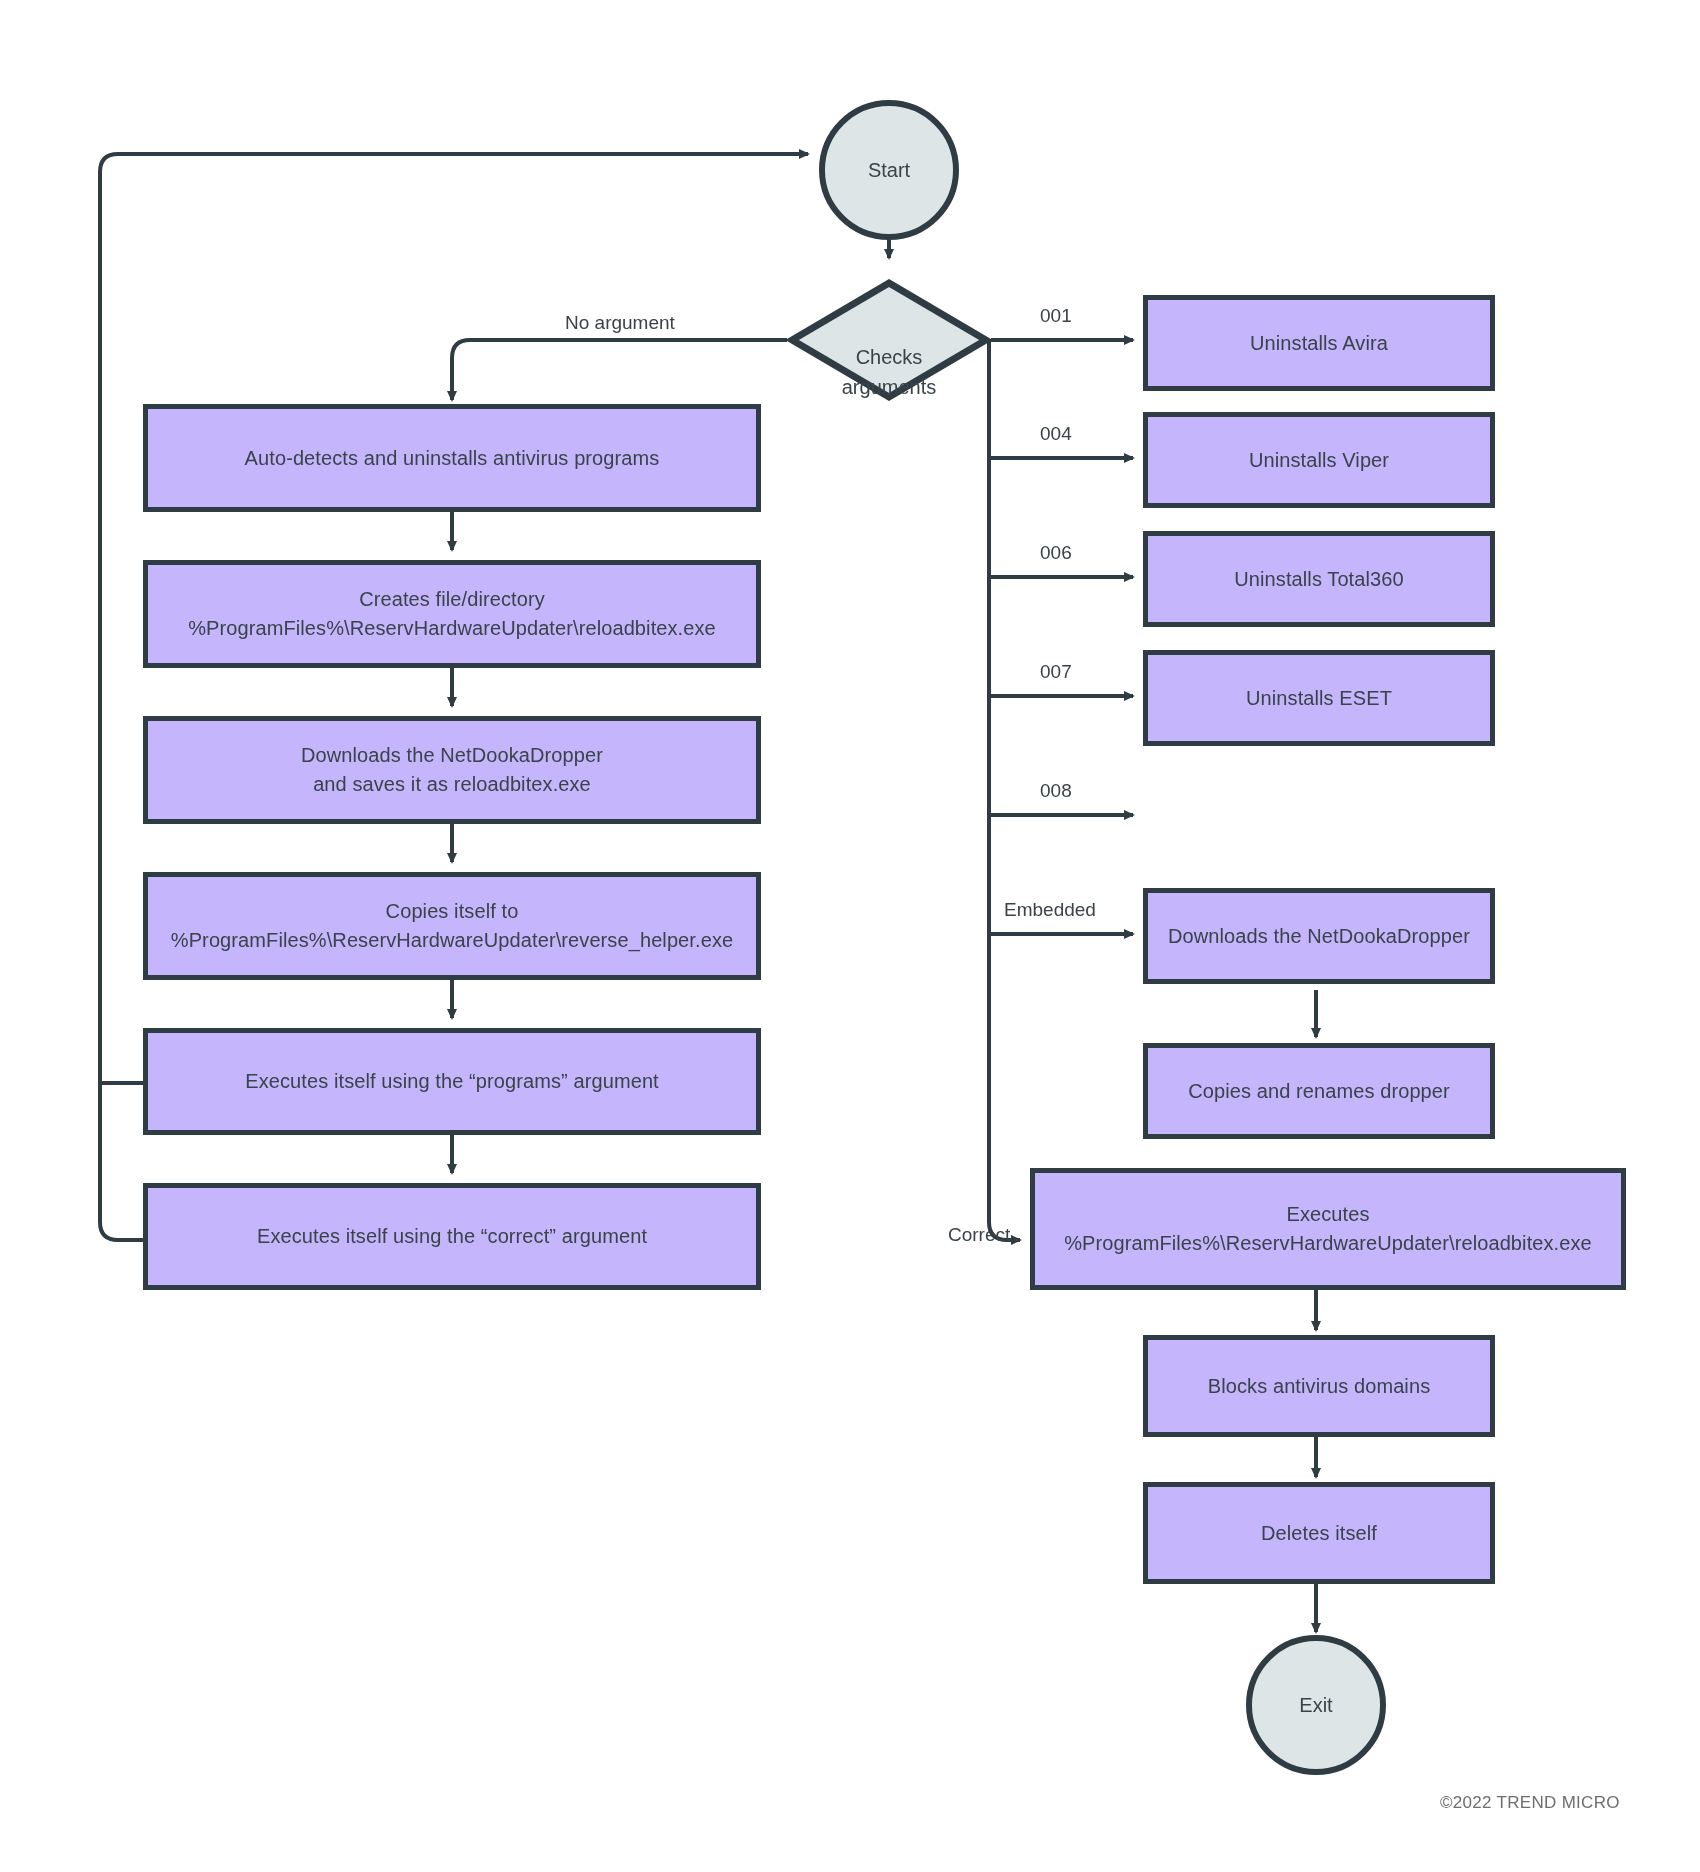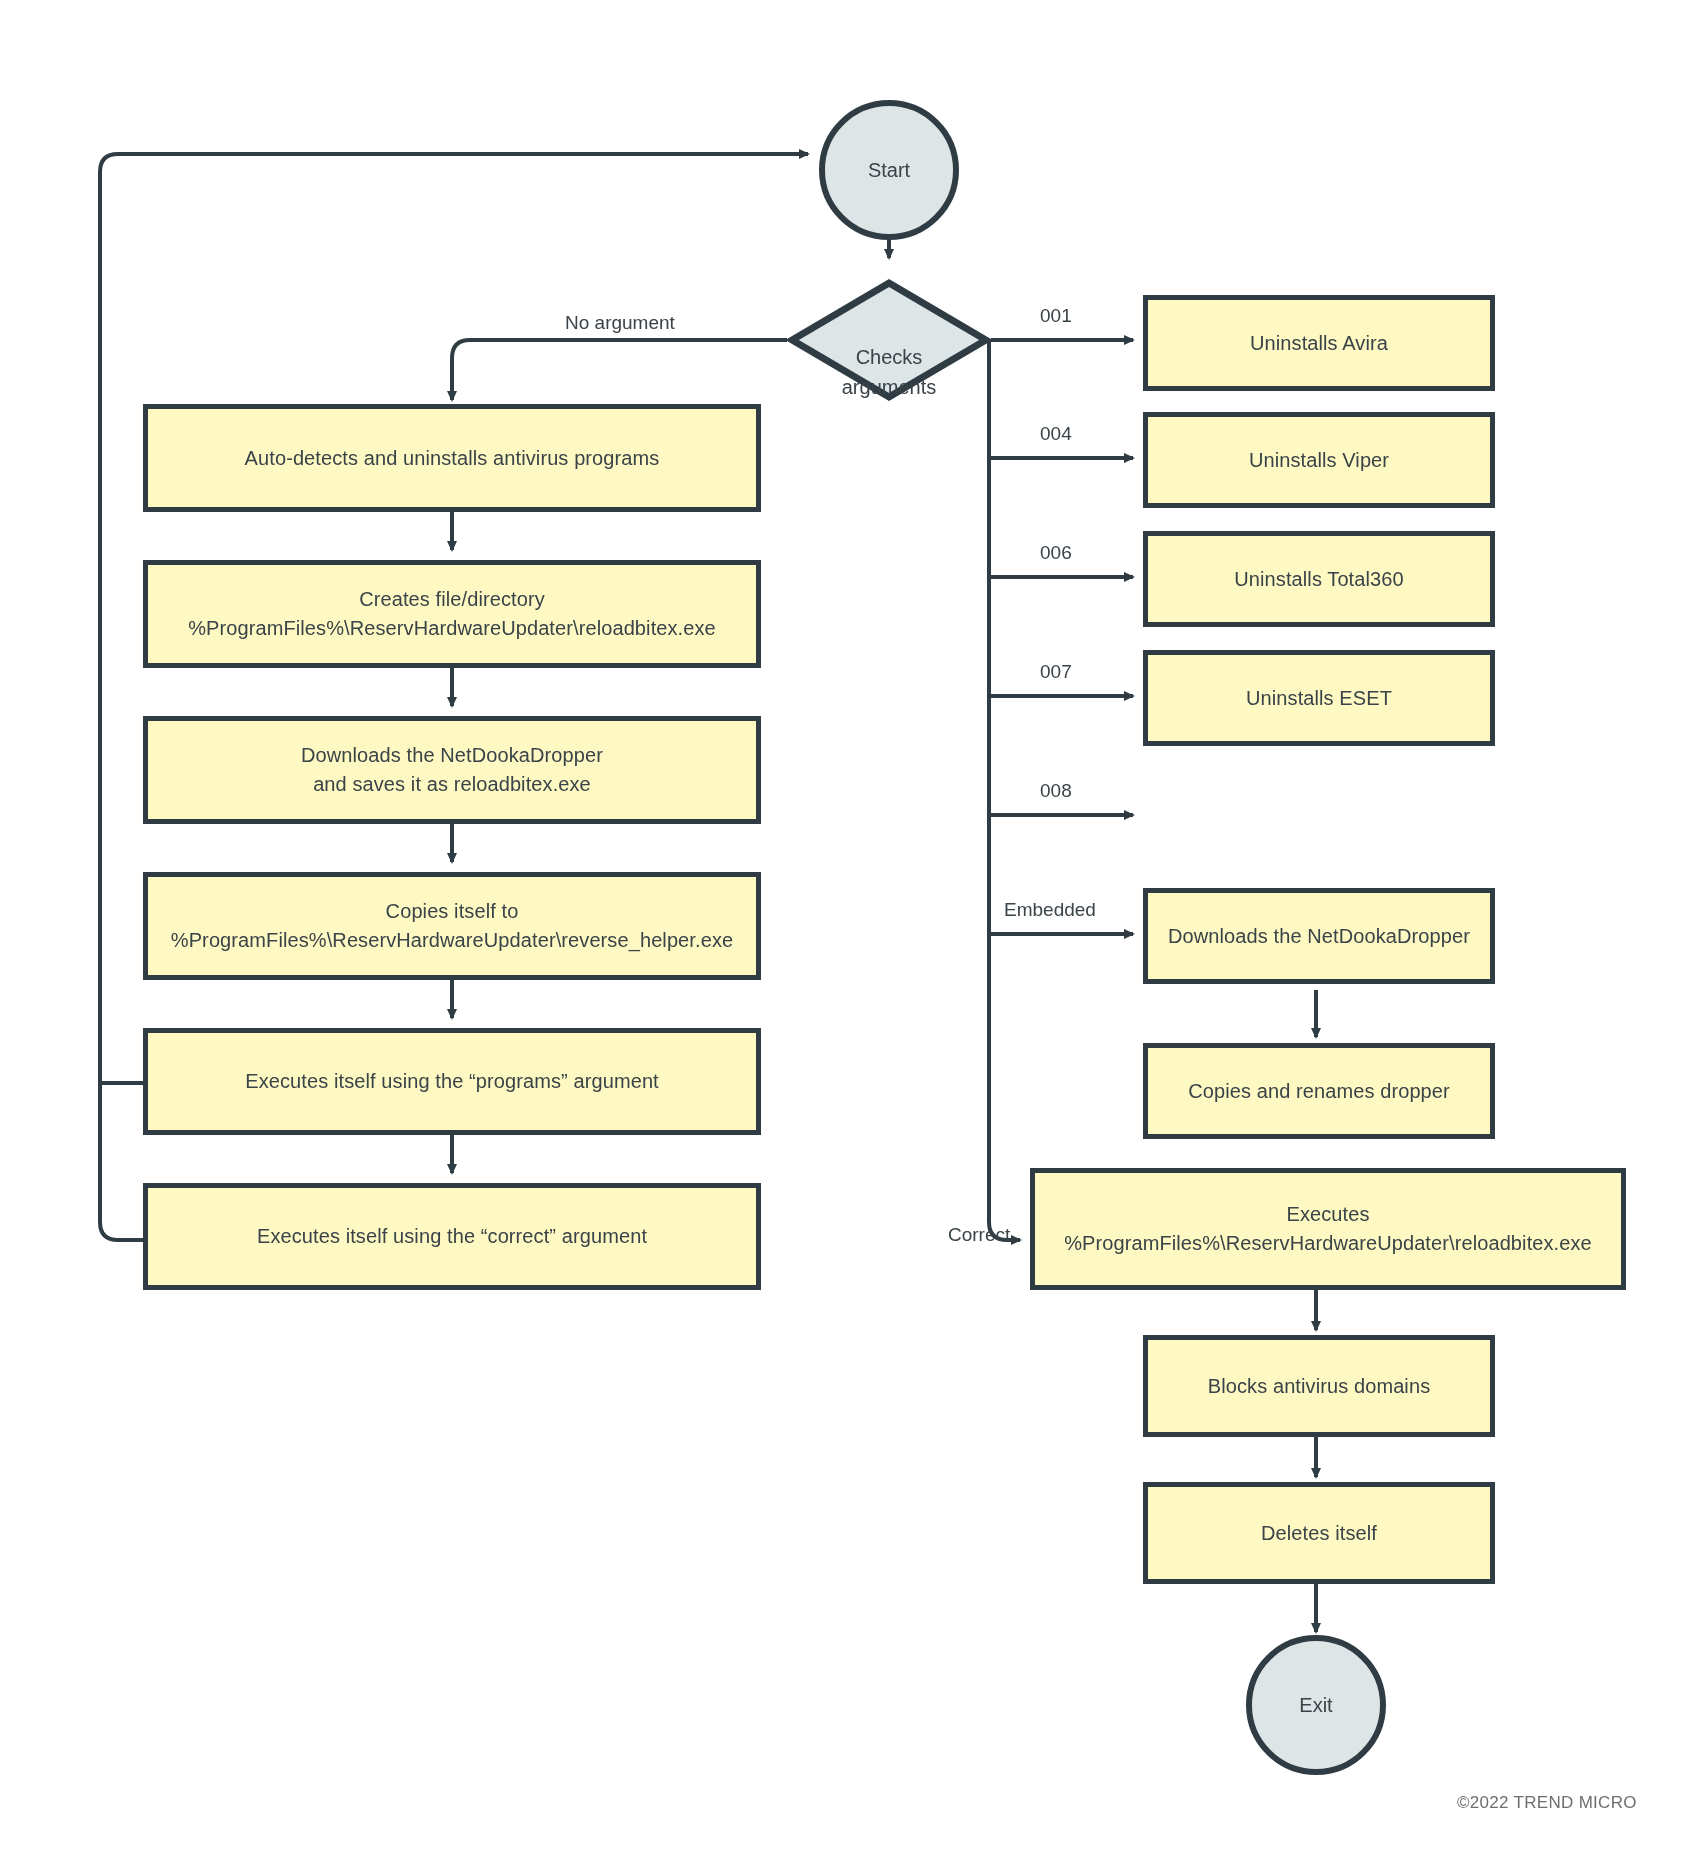--- a/index.html
+++ b/index.html
@@ -22,21 +22,21 @@
     position: absolute;
     left: 0;
     top: 0;
     width: 1700px;
     height: 1872px;
     pointer-events: none;
   }
   .node {
     position: absolute;
     box-sizing: border-box;
-    background: #fef9c3;
+    background: #c4b5fd;
     border: 5px solid #2f3c43;
     color: #3a4348;
     display: flex;
     align-items: center;
     justify-content: center;
     text-align: center;
     line-height: 1.45;
     font-size: 20px;
     letter-spacing: 0.1px;
     white-space: pre-line;
@@ -218,15 +218,15 @@
   </div>
 
   <div class="node" style="left:1143px; top:1335px; width:352px; height:102px;">
     <span>Blocks antivirus domains</span>
   </div>
 
   <div class="node" style="left:1143px; top:1482px; width:352px; height:102px;">
     <span>Deletes itself</span>
   </div>
 
-  <div class="credit" style="left:1440px; top:1793px;margin-left:17px;">©2022 TREND MICRO</div>
+  <div class="credit" style="left:1440px; top:1793px;">©2022 TREND MICRO</div>
 
 </div>
 
 </body></html>

